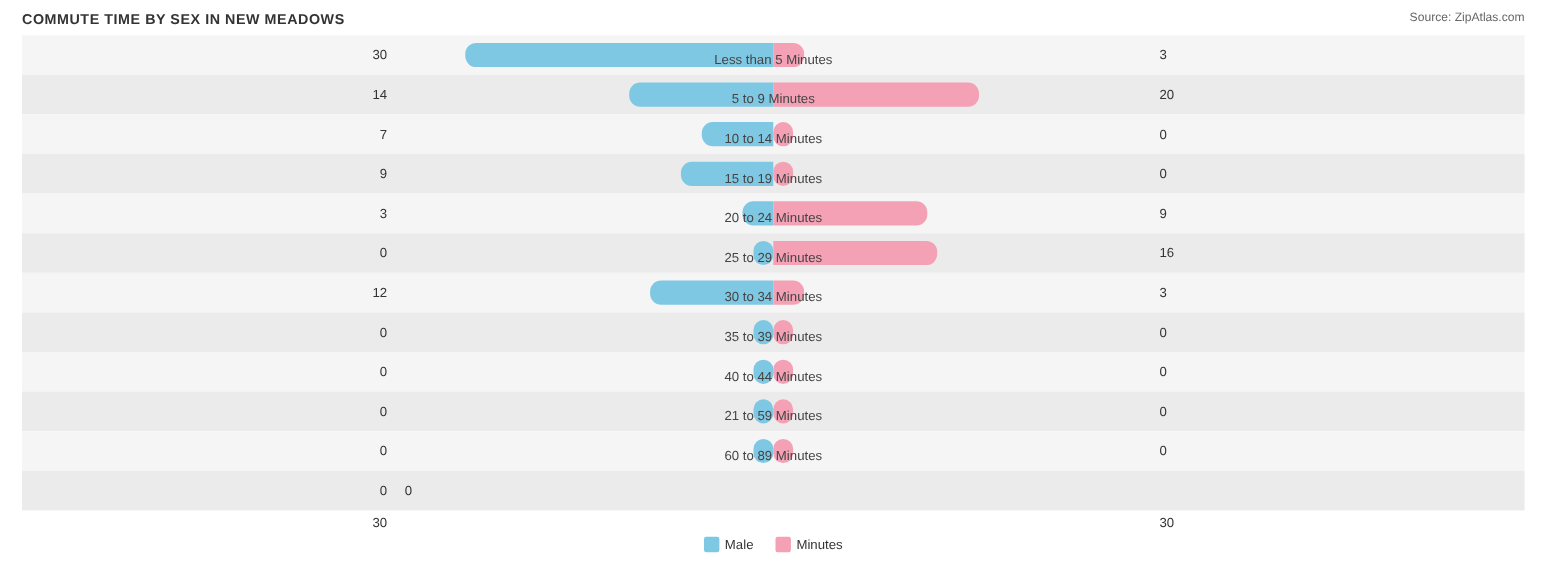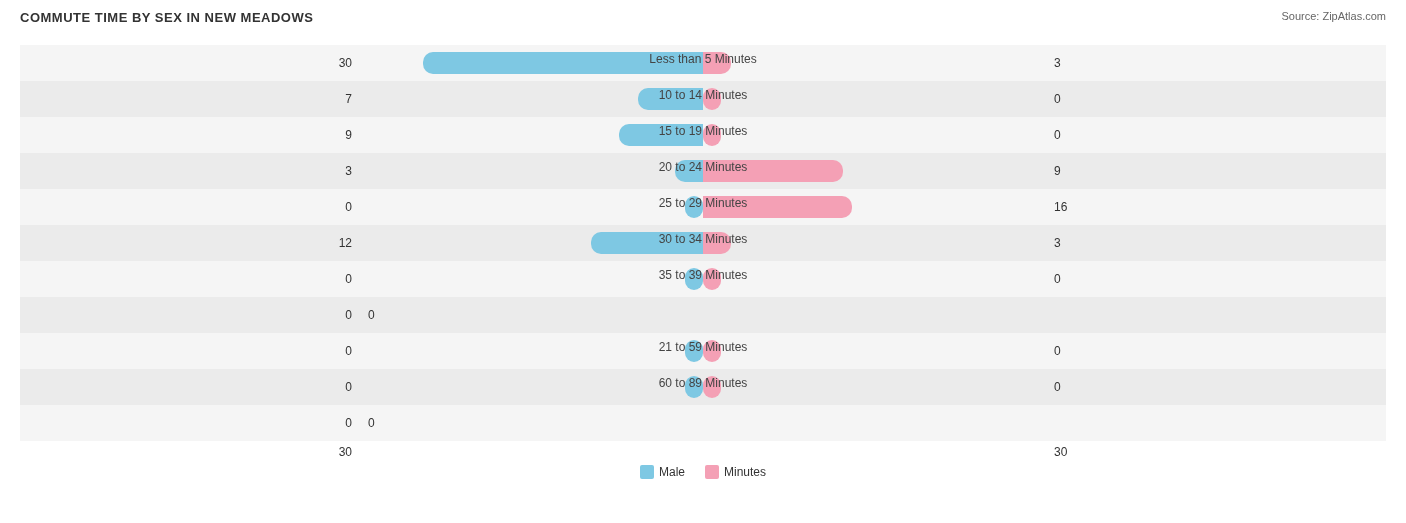--- a/index.html
+++ b/index.html
@@ -15,21 +15,21 @@
       height: 523px;
       padding: 10px 20px 40px 20px;
       position: relative;
     }
     .chart-title {
       font-size: 13px;
       font-weight: bold;
       color: #333;
       text-transform: uppercase;
       letter-spacing: 0.5px;
-      margin-bottom: 20px;
+      margin-bottom: 7px;
     }
     .source {
       position: absolute;
       top: 10px;
       right: 20px;
       font-size: 11px;
       color: #666;
       padding-left: 32px;
     }
     .bars-area {
@@ -82,21 +82,21 @@
     .right-value {
       width: 340px;
       text-align: left;
       padding-left: 8px;
       font-size: 12px;
       color: #333;
       flex-shrink: 0;
     }
     .dual-bar-row {
       display: flex;
-      align-items: flex-start;
+      align-items: flex-end;
       flex: 1;
       position: relative;
       text-decoration: underline;
     }
     .half-left {
       flex: 1;
       display: flex;
       justify-content: flex-end;
       align-items: center;
       height: 22px;
@@ -172,20 +172,33 @@
             <div class="bar-male" style="width: 280px;"></div>
           </div>
           <div class="label-box">Less than 5 Minutes</div>
           <div class="half-right">
             <div class="bar-female" style="width: 28px;"></div>
           </div>
         </div>
         <div class="right-value">3</div>
       </div>
       <div class="row">
+        <div class="left-value">14</div>
+        <div class="dual-bar-row">
+          <div class="half-left">
+            <div class="bar-male" style="width: 131px;"></div>
+          </div>
+          <div class="label-box">5 to 9 Minutes</div>
+          <div class="half-right">
+            <div class="bar-female" style="width: 187px;"></div>
+          </div>
+        </div>
+        <div class="right-value">20</div>
+      </div>
+      <div class="row">
         <div class="left-value">7</div>
         <div class="dual-bar-row">
           <div class="half-left">
             <div class="bar-male" style="width: 65px;"></div>
           </div>
           <div class="label-box">10 to 14 Minutes</div>
           <div class="half-right">
             <div class="bar-zero bar-zero-female"></div>
           </div>
         </div>
@@ -251,20 +264,29 @@
           </div>
           <div class="label-box">35 to 39 Minutes</div>
           <div class="half-right">
             <div class="bar-zero bar-zero-female"></div>
           </div>
         </div>
         <div class="right-value">0</div>
       </div>
       <div class="row">
         <div class="left-value">0</div>
+        <div class="dual-bar-row">
+          <div class="half-left">
+            <div class="bar-zero bar-zero-male"></div>
+          </div>
+          <div class="label-box">40 to 44 Minutes</div>
+          <div class="half-right">
+            <div class="bar-zero bar-zero-female"></div>
+          </div>
+        </div>
         <div class="right-value">0</div>
       </div>
       <div class="row">
         <div class="left-value">0</div>
         <div class="dual-bar-row">
           <div class="half-left">
             <div class="bar-zero bar-zero-male"></div>
           </div>
           <div class="label-box">21 to 59 Minutes</div>
           <div class="half-right">

